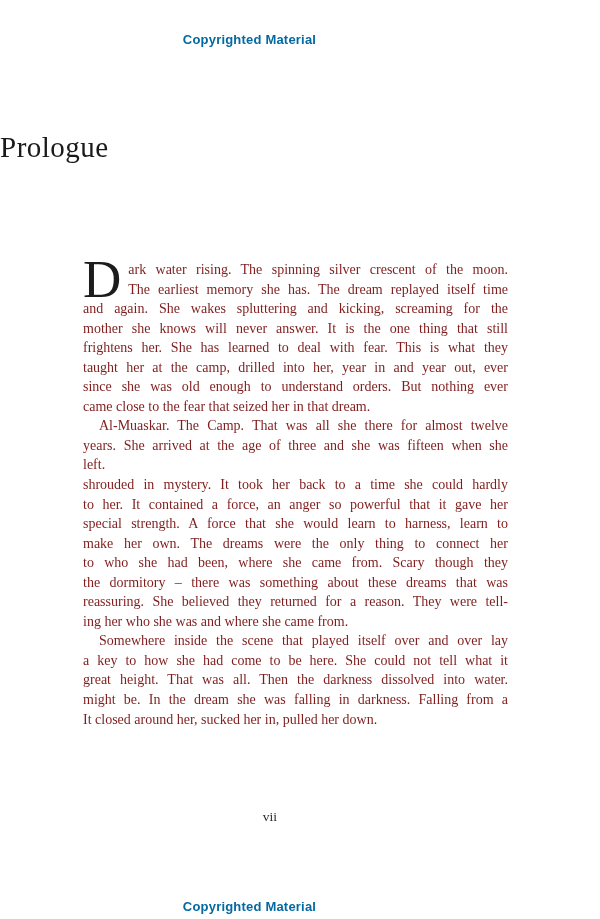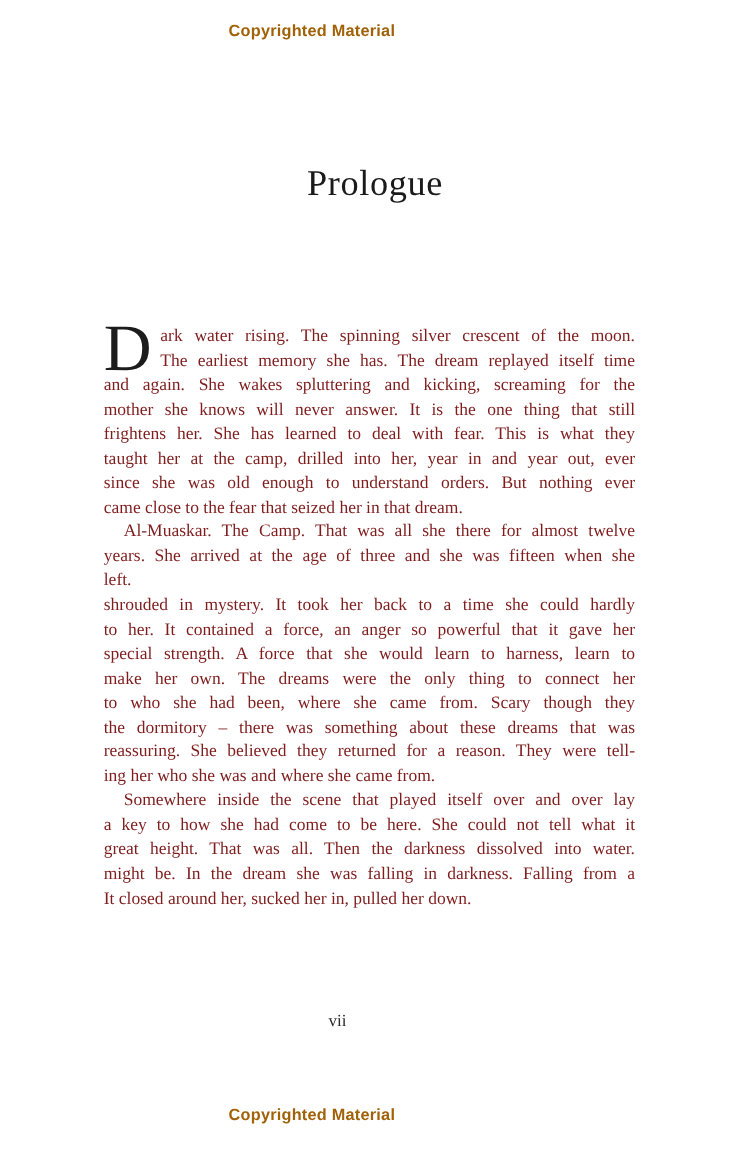--- a/index.html
+++ b/index.html
@@ -10,29 +10,30 @@
     overflow: hidden;
     font-family: "Liberation Serif", serif;
   }
   .copyright {
     position: absolute;
     left: 0; width: 499px;
     text-align: center;
     font-family: "Liberation Sans", sans-serif;
     font-weight: bold;
     font-size: 13px;
-    color: #a16207;
+    color: #0369a1;
     letter-spacing: 0.2px;
+    margin-top: 15px;
   }
   .copyright.top { top: 17px; }
   .copyright.bottom { top: 884px; }
   .heading {
     position: absolute;
     top: 131px; left: 0; width: 600px;
-    text-align: center;
+    text-align: left;
     font-size: 29px;
     font-weight: normal;
     color: #1a1a1a;
     margin: 0;
     letter-spacing: 0.5px;
   }
   .text-block {
     position: absolute;
     left: 83px; top: 260px;
     width: 425px;

